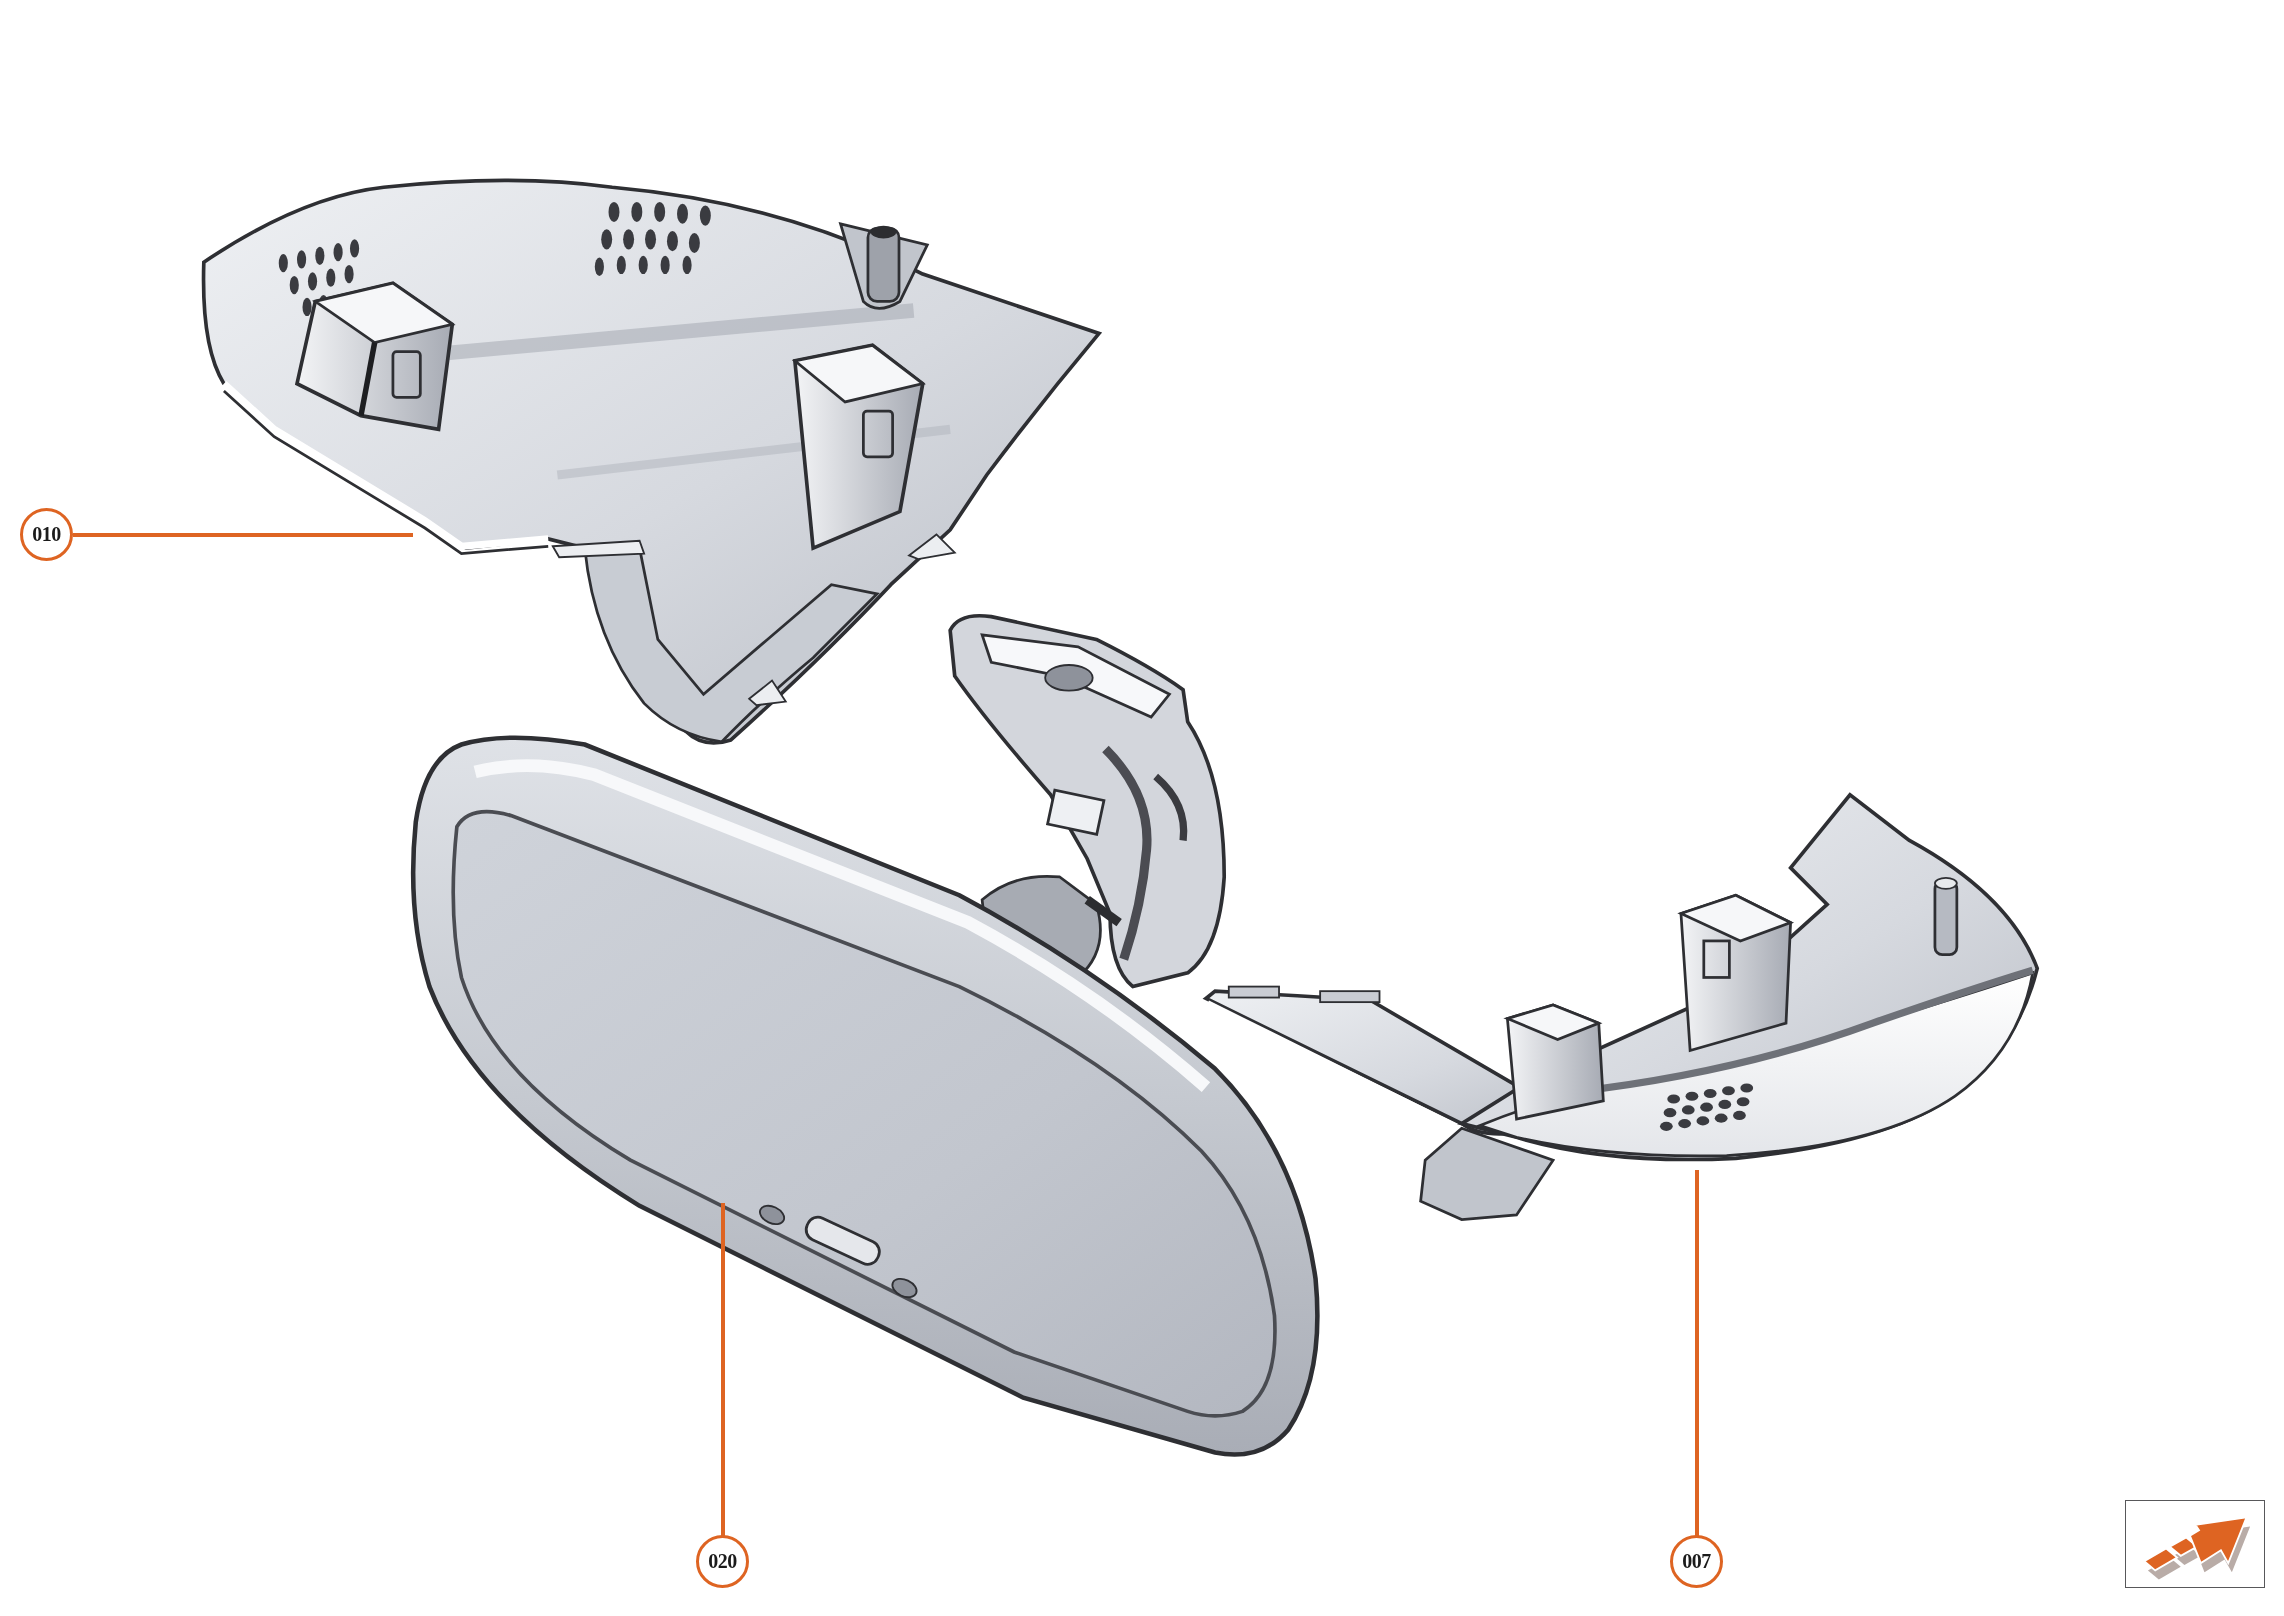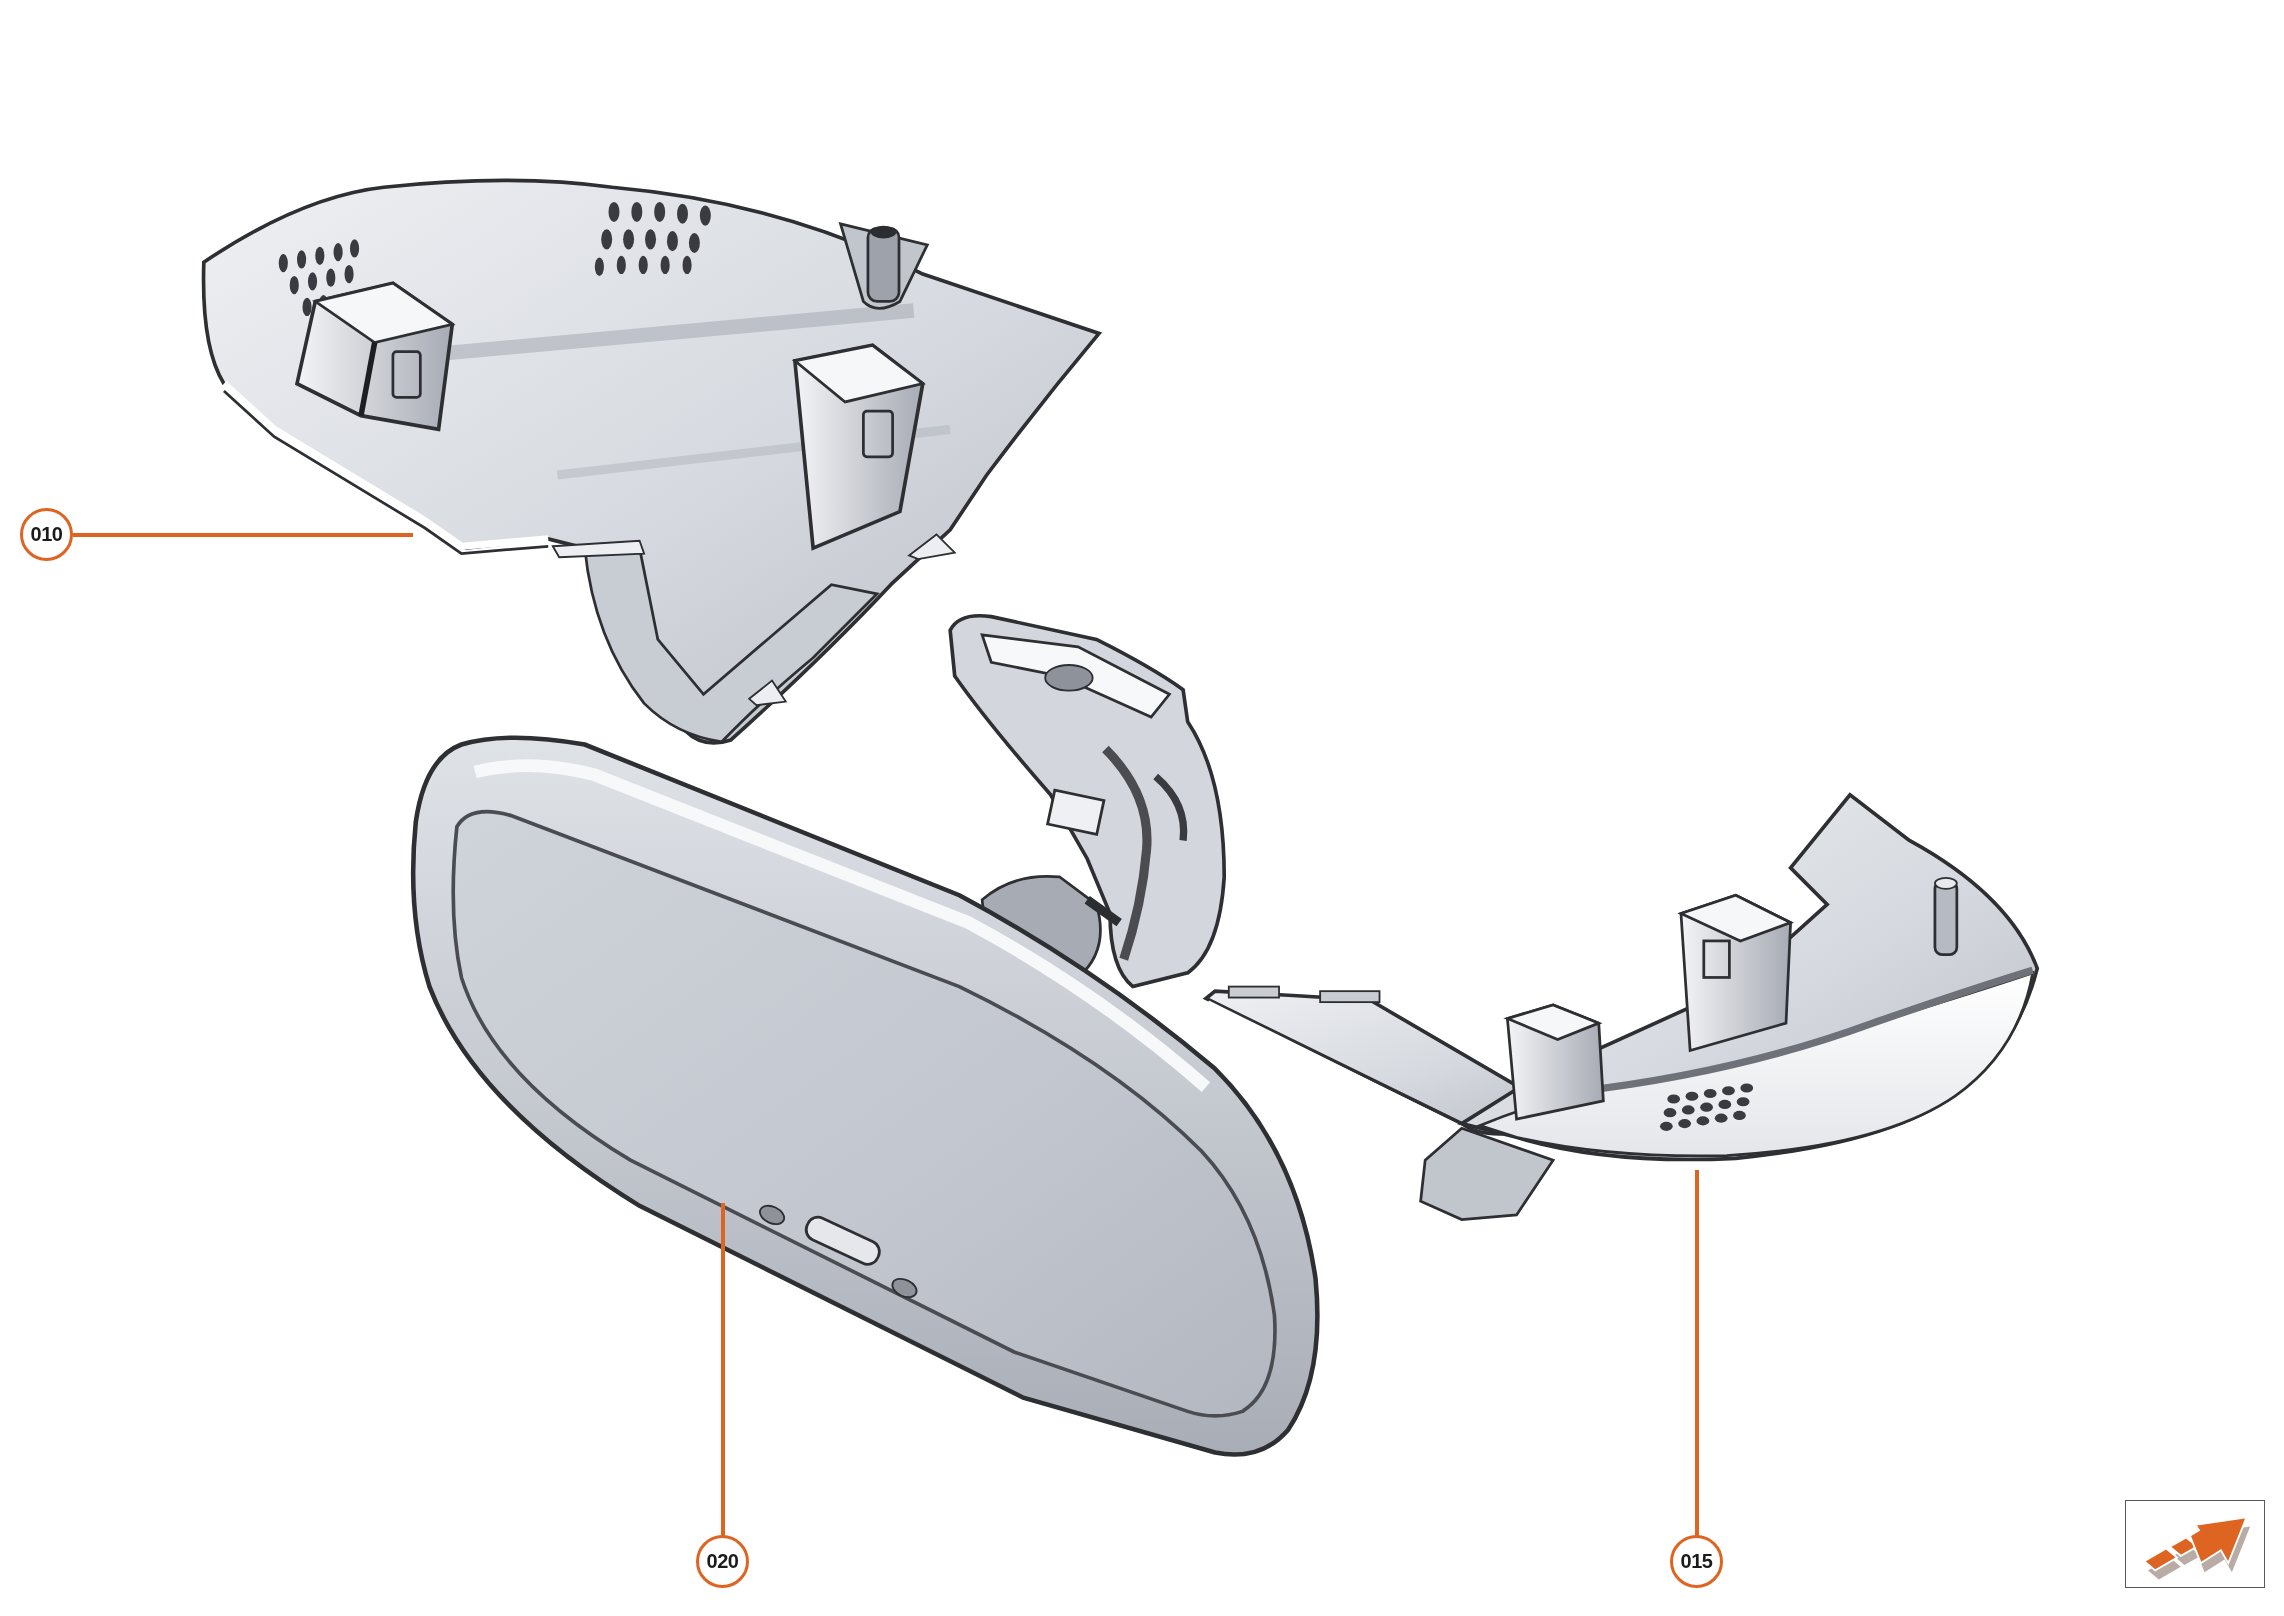--- a/index.html
+++ b/index.html
@@ -2,21 +2,21 @@
 <html style="font-size:14.6px"><head>
 <meta charset="utf-8">
 <style>
   html, body { margin: 0; padding: 0; background: #ffffff; }
   body { width: 2284px; height: 1616px; position: relative; overflow: hidden;
          font-family: "DejaVu Sans", sans-serif; }
   #canvas { position: absolute; left: 0; top: 0; width: 2284px; height: 1616px; }
   .callout { position: absolute; width: 53px; height: 53px; border: 3.7px solid #de6422;
              border-radius: 50%; background: #fff; box-sizing: border-box;
              display: flex; align-items: center; justify-content: center;
-             font-family: Liberation Sans, sans-serif; font-weight: bold; font-size: 20px;
+             font-family: Liberation Serif, serif; font-weight: bold; font-size: 20px;
              color: #1b1b1b; letter-spacing: -0.5px; cursor: pointer; }
   .leader { position: absolute; background: #de6422; }
   .nav-icon { position: absolute; left: 2125px; top: 1500px; width: 140px; height: 88px;
               border: 1.8px solid #58585a; box-sizing: border-box; background: #fff; cursor: pointer; }
 </style>
 </head>
 <body>
 
 <svg id="canvas" viewBox="0 0 2500 1769" xmlns="http://www.w3.org/2000/svg">
   <defs>
@@ -198,21 +198,21 @@
   <span>010</span>
 </div>
 
 <div class="leader" style="left:721px; top:1203px; width:3.7px; height:333px;"></div>
 <div class="callout" style="left:696px; top:1535px;">
   <span>020</span>
 </div>
 
 <div class="leader" style="left:1695px; top:1170px; width:3.7px; height:366px;"></div>
 <div class="callout" style="left:1670px; top:1535px;">
-  <span>015</span>
+  <span>007</span>
 </div>
 
 <div class="nav-icon">
   <svg width="136" height="84" viewBox="0 0 149 92">
     <g transform="translate(4,6)" fill="#b9aca7">
       <path d="M20,70 L44,56 L56,66 L32,80 Z"></path>
       <path d="M48,54 L66,44 L78,54 L60,64 Z"></path>
       <path d="M70,42 L80,36 L76,30 L132,22 L112,72 L104,58 L82,72 Z"></path>
     </g>
     <g fill="#de6422" stroke="#ffffff" stroke-width="2">

